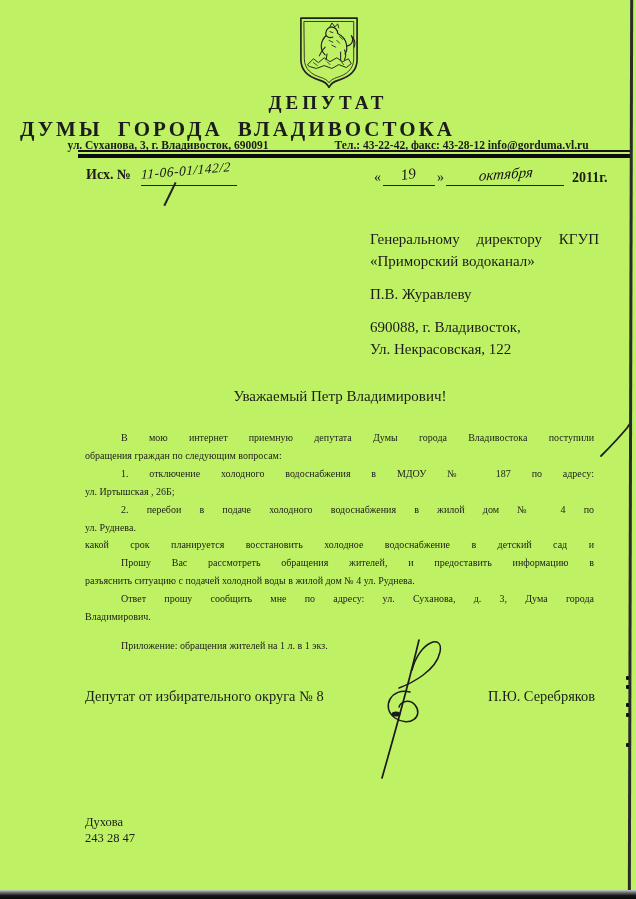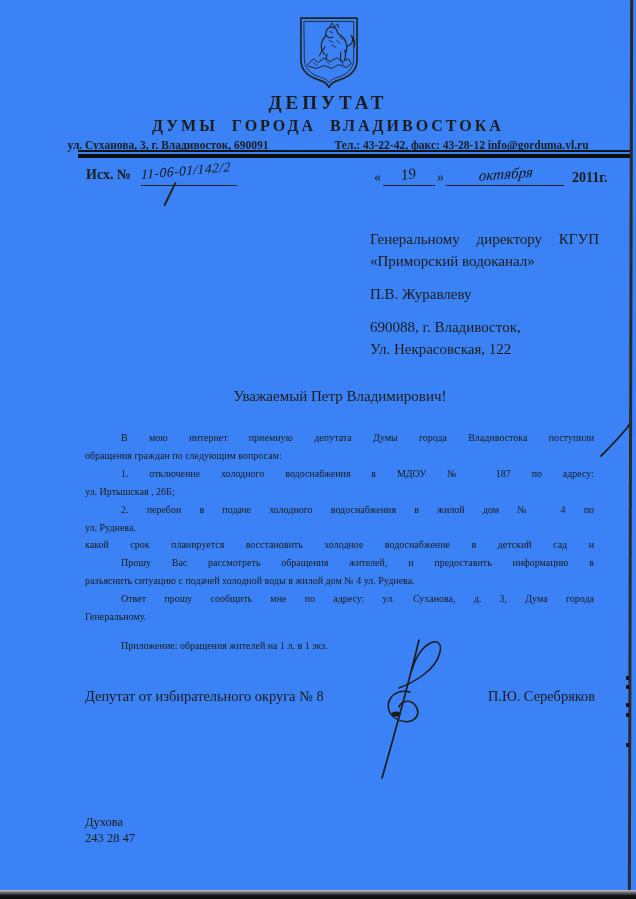--- a/index.html
+++ b/index.html
@@ -1,26 +1,26 @@
 <!DOCTYPE html>
 <html><head>
 <meta charset="utf-8">
 <style>
   html,body{margin:0;padding:0;background:#e8e8e8;}
   .page{
     position:relative;width:636px;height:899px;margin:0 auto;
-    background:#3b82f6;overflow:hidden;
+    background:#bef264;overflow:hidden;
     font-family:"Liberation Serif","DejaVu Serif",serif;color:#1c1c1c;
   }
   
   .emblem{position:absolute;left:298px;top:14px;width:62px;height:76px;}
   .title1{position:absolute;left:20px;top:92px;width:616px;text-align:center;
     font-weight:bold;font-size:19px;letter-spacing:4px;}
-  .title2{position:absolute;left:20px;top:117px;width:616px;text-align:center;
-    font-weight:bold;font-size:16px;letter-spacing:3px;word-spacing:7px;}
+  .title2{position:absolute;left:20px;top:117px;width:616px;text-align:left;
+    font-weight:bold;font-size:21px;letter-spacing:3px;word-spacing:7px;}
   .addr-row{position:absolute;left:20px;top:139px;width:616px;display:flex;
     justify-content:center;gap:66px;font-size:11.5px;font-weight:bold;}
   .rule-thin{position:absolute;left:78px;top:150px;width:552px;height:1.5px;background:#151515;}
   .rule-thick{position:absolute;left:78px;top:153.5px;width:552px;height:4px;background:#0d0d0d;}
   
   .ref-label{position:absolute;left:86px;top:167px;font-size:14px;font-weight:bold;}
   .ref-underline{position:absolute;left:141px;top:165px;width:96px;height:20px;
     border-bottom:1.6px solid #222;}
   .hand{font-style:italic;color:#141414;white-space:nowrap;display:inline-block;}
   .ref-number{font-size:13.5px;transform:rotate(-5deg) skewX(-6deg);transform-origin:left bottom;letter-spacing:.5px;}
@@ -111,21 +111,21 @@
         <div class="bline ind">В мою интернет приемную депутата Думы города Владивостока поступили</div>
         <div class="bline end">обращения граждан по следующим вопросам:</div>
         <div class="bline ind">1. отключение холодного водоснабжения в МДОУ № 187 по адресу:</div>
         <div class="bline end">ул. Иртышская , 26Б;</div>
         <div class="bline ind">2. перебои в подаче холодного водоснабжения в жилой дом № 4 по</div>
         <div class="bline end">ул. Руднева.</div>
         <div class="bline">какой срок планируется восстановить холодное водоснабжение в детский сад и</div>
         <div class="bline ind">Прошу Вас рассмотреть обращения жителей, и предоставить информацию в</div>
         <div class="bline end">разъяснить ситуацию с подачей холодной воды в жилой дом № 4 ул. Руднева.</div>
         <div class="bline ind">Ответ прошу сообщить мне по адресу: ул. Суханова, д. 3, Дума города</div>
-        <div class="bline end">Генеральному.</div>
+        <div class="bline end">Владимирович.</div>
       </div>
     <div class="attachment">Приложение: обращения жителей на 1 л. в 1 экз.</div>
   </div>
 
   <div class="sign-row">
     <span>Депутат от избирательного округа № 8</span>
     <span>П.Ю. Серебряков</span>
   </div>
 
   <svg class="signature-svg" viewBox="0 0 100 150" fill="none" stroke="#1b1b1b" stroke-linecap="round">

